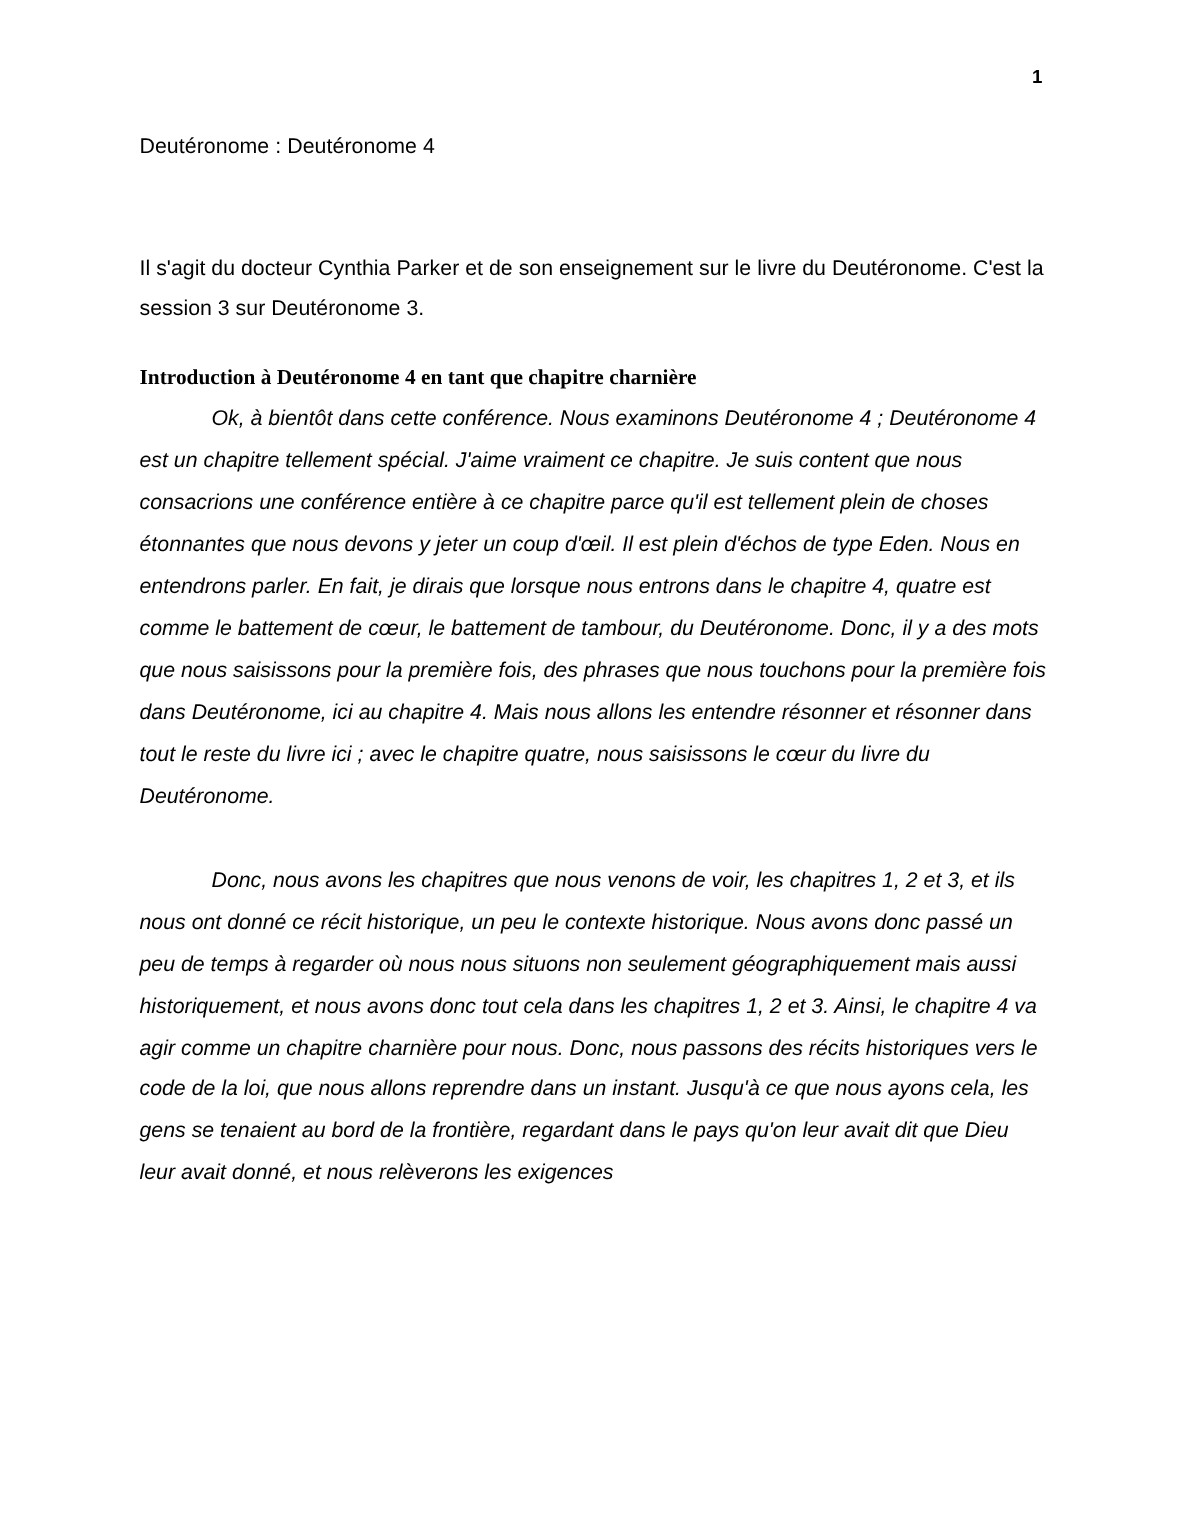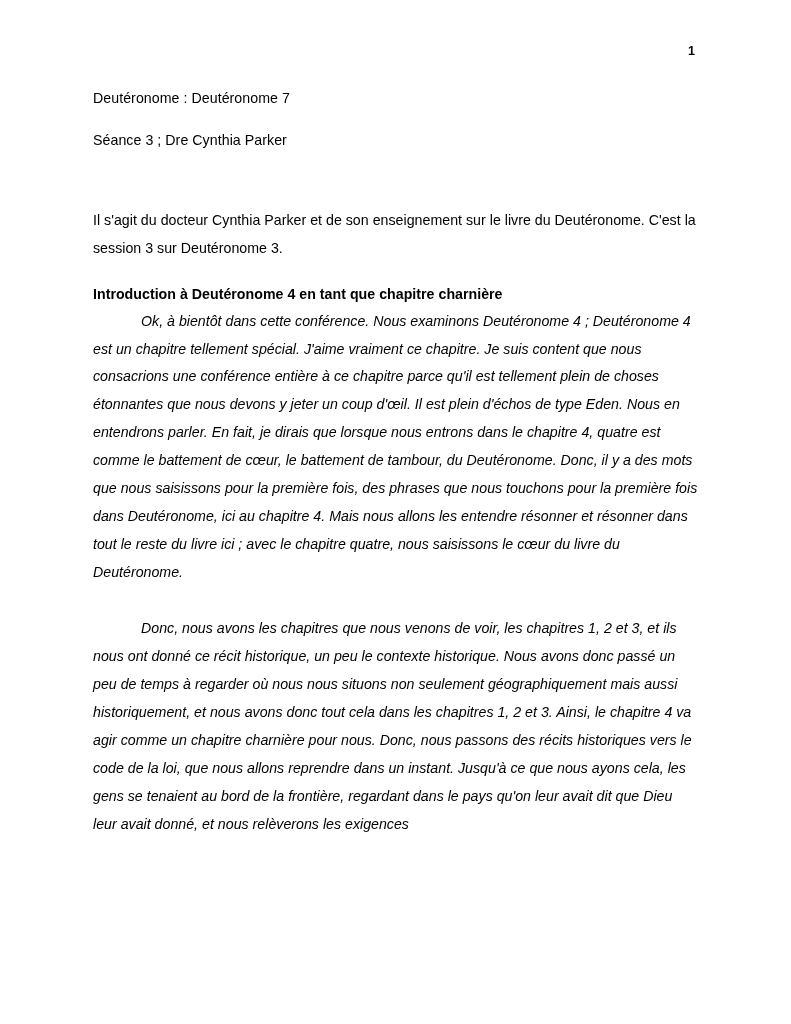--- a/index.html
+++ b/index.html
@@ -50,20 +50,21 @@
     line-height: 1.95;
     letter-spacing: 0.02px;
     text-align: left;
   }
   .section-heading {
     margin-top: 18px;
     font-size: 14.2px;
     font-weight: bold;
     line-height: 1.9;
     letter-spacing: 0.02px;
+    font-family: Liberation Serif, serif;
   }
   .body-para {
     font-size: 14.2px;
     line-height: 1.97;
     letter-spacing: 0.01px;
     text-align: left;
     margin: 0;
   }
   .body-para.indent {
     text-indent: 48px;
@@ -75,23 +76,22 @@
 </style>
 </head>
 <body>
 
 <div class="page">
 
   <div class="page-number">1</div>
 
   <div class="content">
 
-    <div class="heading-line">Deutéronome : Deutéronome 7</div>
+    <div class="heading-line">Deutéronome : Deutéronome 4</div>
 
-    <div class="heading-line second">Séance 3 ; Dre Cynthia Parker</div>
 
     <p class="intro-para">Il s'agit du docteur Cynthia Parker et de son enseignement sur le livre du Deutéronome. C'est la session 3 sur Deutéronome 3.</p>
 
     <div class="section-heading">Introduction à Deutéronome 4 en tant que chapitre charnière</div>
 
     <p class="body-para indent">Ok, à bientôt dans cette conférence. Nous examinons Deutéronome 4 ; Deutéronome 4 est un chapitre tellement spécial. J'aime vraiment ce chapitre. Je suis content que nous consacrions une conférence entière à ce chapitre parce qu'il est tellement plein de choses étonnantes que nous devons y jeter un coup d'œil. Il est plein d'échos de type Eden. Nous en entendrons parler. En fait, je dirais que lorsque nous entrons dans le chapitre 4, quatre est comme le battement de cœur, le battement de tambour, du Deutéronome. Donc, il y a des mots que nous saisissons pour la première fois, des phrases que nous touchons pour la première fois dans Deutéronome, ici au chapitre 4. Mais nous allons les entendre résonner et résonner dans tout le reste du livre ici ; avec le chapitre quatre, nous saisissons le cœur du livre du Deutéronome.</p>
 
     <p class="body-para indent gap">Donc, nous avons les chapitres que nous venons de voir, les chapitres 1, 2 et 3, et ils nous ont donné ce récit historique, un peu le contexte historique. Nous avons donc passé un peu de temps à regarder où nous nous situons non seulement géographiquement mais aussi historiquement, et nous avons donc tout cela dans les chapitres 1, 2 et 3. Ainsi, le chapitre 4 va agir comme un chapitre charnière pour nous. Donc, nous passons des récits historiques vers le code de la loi, que nous allons reprendre dans un instant. Jusqu'à ce que nous ayons cela, les gens se tenaient au bord de la frontière, regardant dans le pays qu'on leur avait dit que Dieu leur avait donné, et nous relèverons les exigences</p>
 
   </div>

